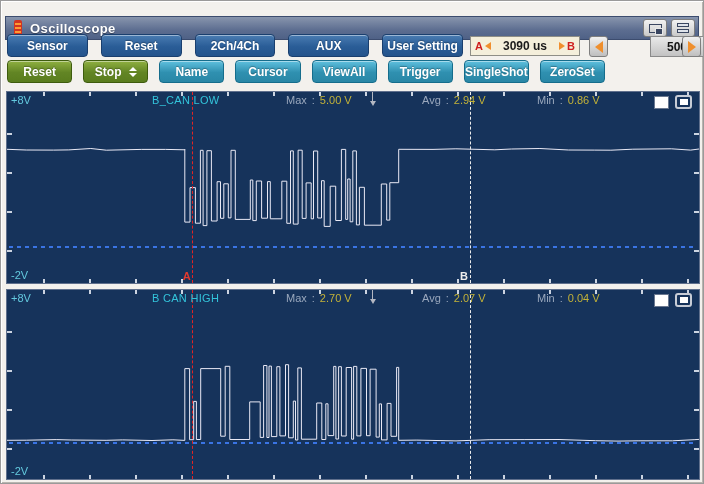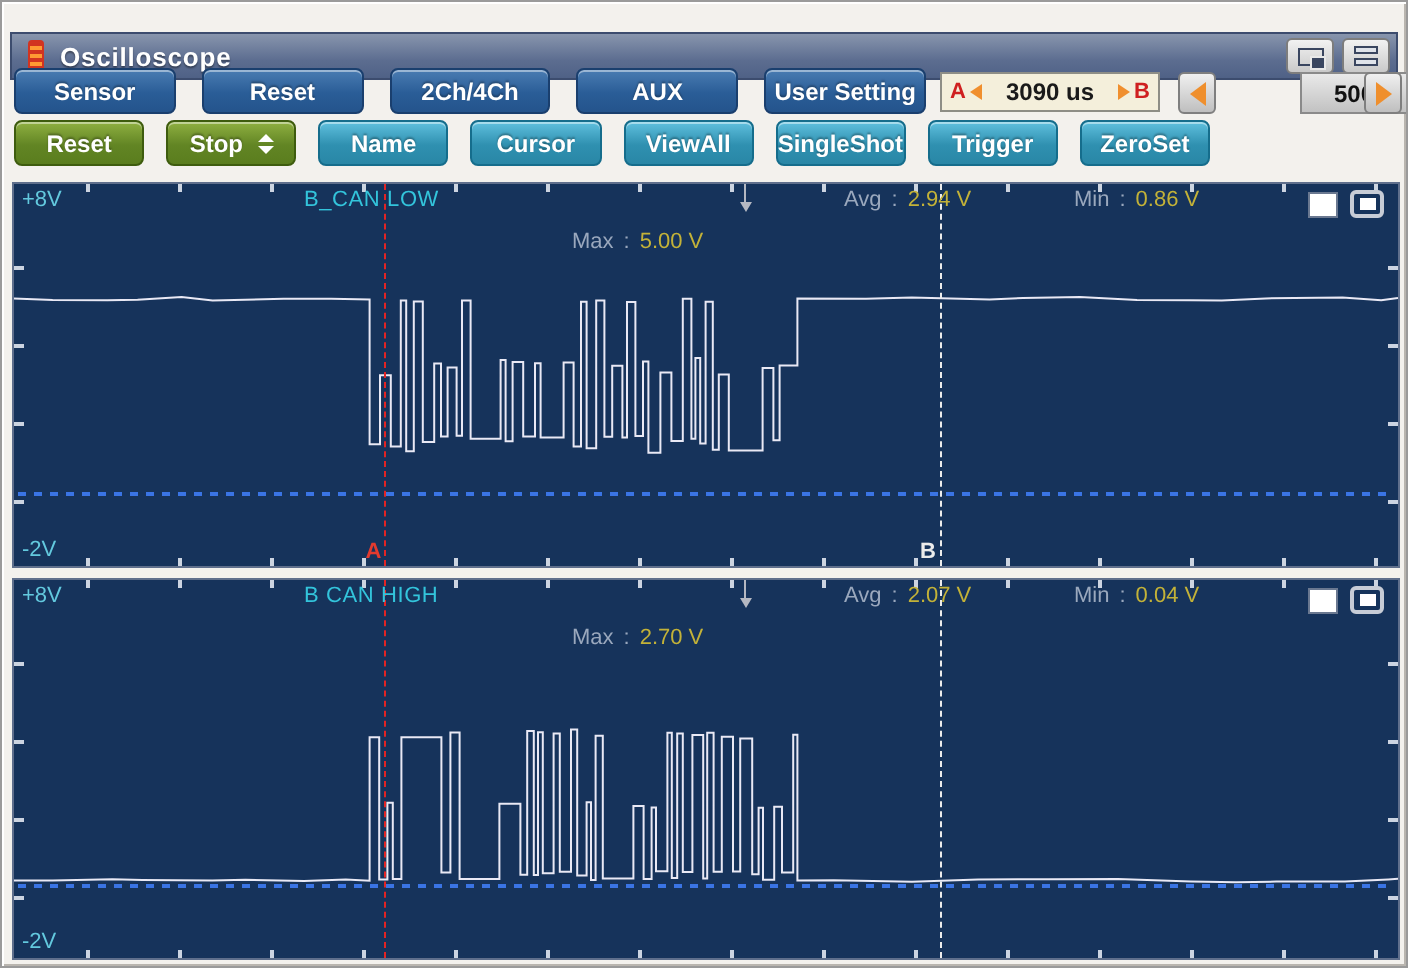--- a/index.html
+++ b/index.html
@@ -70,21 +70,21 @@
   .trig{position:absolute;top:0;width:0;height:9px;border-left:1px solid #b4b8c2;}
   .trig::after{content:"";position:absolute;left:-3px;top:9px;width:0;height:0;
                border-left:3px solid transparent;border-right:3px solid transparent;border-top:5px solid #b4b8c2;}
   .vtop{position:absolute;left:4px;top:2px;color:#63c9de;font-size:11px;}
   .vbot{position:absolute;left:4px;bottom:2px;color:#63c9de;font-size:11px;}
   .chname{position:absolute;left:145px;top:2px;color:#33c4db;font-size:11px;letter-spacing:.3px;}
   .stat{position:absolute;top:2px;display:flex;gap:5px;font-size:11px;}
   .stat .lb{color:#9aa8bd;}
   .stat .sep{color:#9aa8bd;}
   .stat .vl{color:#c3b238;}
-  .st-max{left:279px;margin-top:21px;} .st-avg{left:415px;} .st-min{left:530px;}
+  .st-max{left:279px;} .st-avg{left:415px;} .st-min{left:530px;}
   .chk1{position:absolute;right:30px;top:4px;width:13px;height:11px;background:#ffffff;border:1px solid #6a7890;}
   .chk2{position:absolute;right:7px;top:3px;width:17px;height:14px;border:2px solid #c7ccd6;border-radius:3px;
         display:flex;align-items:center;justify-content:center;box-sizing:border-box;}
   .chk2 i{width:8px;height:6px;background:#ffffff;display:block;}
   .curlab{position:absolute;bottom:1px;font-size:11px;font-weight:bold;}
   .curlab-a{color:#e33a2e;}
   .curlab-b{color:#ececec;}
 </style>
 </head>
 <body>
@@ -140,22 +140,22 @@
     <div class="btn btn-green">
       <span>Stop</span>
       <span class="spin">
           <i class="up"></i>
           <i class="dn"></i>
         </span>
     </div>
     <div class="btn btn-teal">Name</div>
     <div class="btn btn-teal">Cursor</div>
     <div class="btn btn-teal">ViewAll</div>
+    <div class="btn btn-teal">Trigger</div>
     <div class="btn btn-teal">SingleShot</div>
-    <div class="btn btn-teal">Trigger</div>
     <div class="btn btn-teal">ZeroSet</div>
   </div>
 
   <div class="scope scope1">
     <svg class="wave" width="692" height="191">
         <polyline points="0.0,57.3 19.3,58.0 46.7,58.1 61.8,57.9 83.8,56.5 99.3,58.2 134.7,57.4 158.6,57.4 177.8,57.8 177.8,57.3 177.8,130.1 183.0,130.1 183.0,130.1 183.0,95.6 188.4,95.6 188.4,95.6 188.4,131.2 193.4,131.2 193.4,131.2 193.4,58.3 196.1,58.3 196.1,58.3 196.1,133.6 199.9,133.6 199.9,133.6 199.9,58.7 204.4,58.7 204.4,58.7 204.4,129.0 210.1,129.0 210.1,129.0 210.1,89.7 213.5,89.7 213.5,89.7 213.5,126.3 216.8,126.3 216.8,126.3 216.8,91.8 221.3,91.8 221.3,91.8 221.3,125.9 224.0,125.9 224.0,125.9 224.0,58.3 228.3,58.3 228.3,58.3 228.3,127.4 243.3,127.4 243.3,127.4 243.3,88.0 245.8,88.0 245.8,88.0 245.8,128.6 249.3,128.6 249.3,128.6 249.3,89.0 254.6,89.0 254.6,89.0 254.6,126.2 260.5,126.2 260.5,126.2 260.5,89.6 263.3,89.6 263.3,89.6 263.3,126.8 274.8,126.8 274.8,126.8 274.8,89.2 279.8,89.2 279.8,89.2 279.8,131.3 283.5,131.3 283.5,131.3 283.5,58.9 286.3,58.9 286.3,58.9 286.3,132.1 291.1,132.1 291.1,132.1 291.1,58.2 295.2,58.2 295.2,58.2 295.2,126.4 299.1,126.4 299.1,126.4 299.1,90.9 304.2,90.9 304.2,90.9 304.2,126.8 306.5,126.8 306.5,126.8 306.5,59.0 310.7,59.0 310.7,59.0 310.7,126.0 314.5,126.0 314.5,126.0 314.5,88.7 317.2,88.7 317.2,88.7 317.2,134.4 323.2,134.4 323.2,134.4 323.2,94.2 328.7,94.2 328.7,94.2 328.7,128.5 334.4,128.5 334.4,128.5 334.4,57.4 338.7,57.4 338.7,57.4 338.7,127.4 340.7,127.4 340.7,127.4 340.7,87.0 343.1,87.0 343.1,87.0 343.1,129.8 345.8,129.8 345.8,129.8 345.8,58.9 349.4,58.9 349.4,58.9 349.4,132.9 352.4,132.9 352.4,132.9 352.4,95.3 357.4,95.3 357.4,95.3 357.4,133.2 374.3,133.2 374.3,133.2 374.3,92.0 379.7,92.0 379.7,92.0 379.7,128.1 382.8,128.1 382.8,128.1 382.8,90.7 391.7,90.7 391.7,90.7 391.7,57.3 426.0,57.4 448.9,56.8 487.8,57.8 504.5,57.0 532.9,56.5 561.5,58.0 587.8,58.1 603.9,58.2 625.8,57.2 664.3,56.8 683.6,58.1 692.0,57.0" fill="none" stroke="#e9e9f5" stroke-width="1"></polyline>
       </svg>
     <div class="ticks-top"></div>
     <div class="ticks-bottom"></div>
     <div class="ticks-left"></div>

